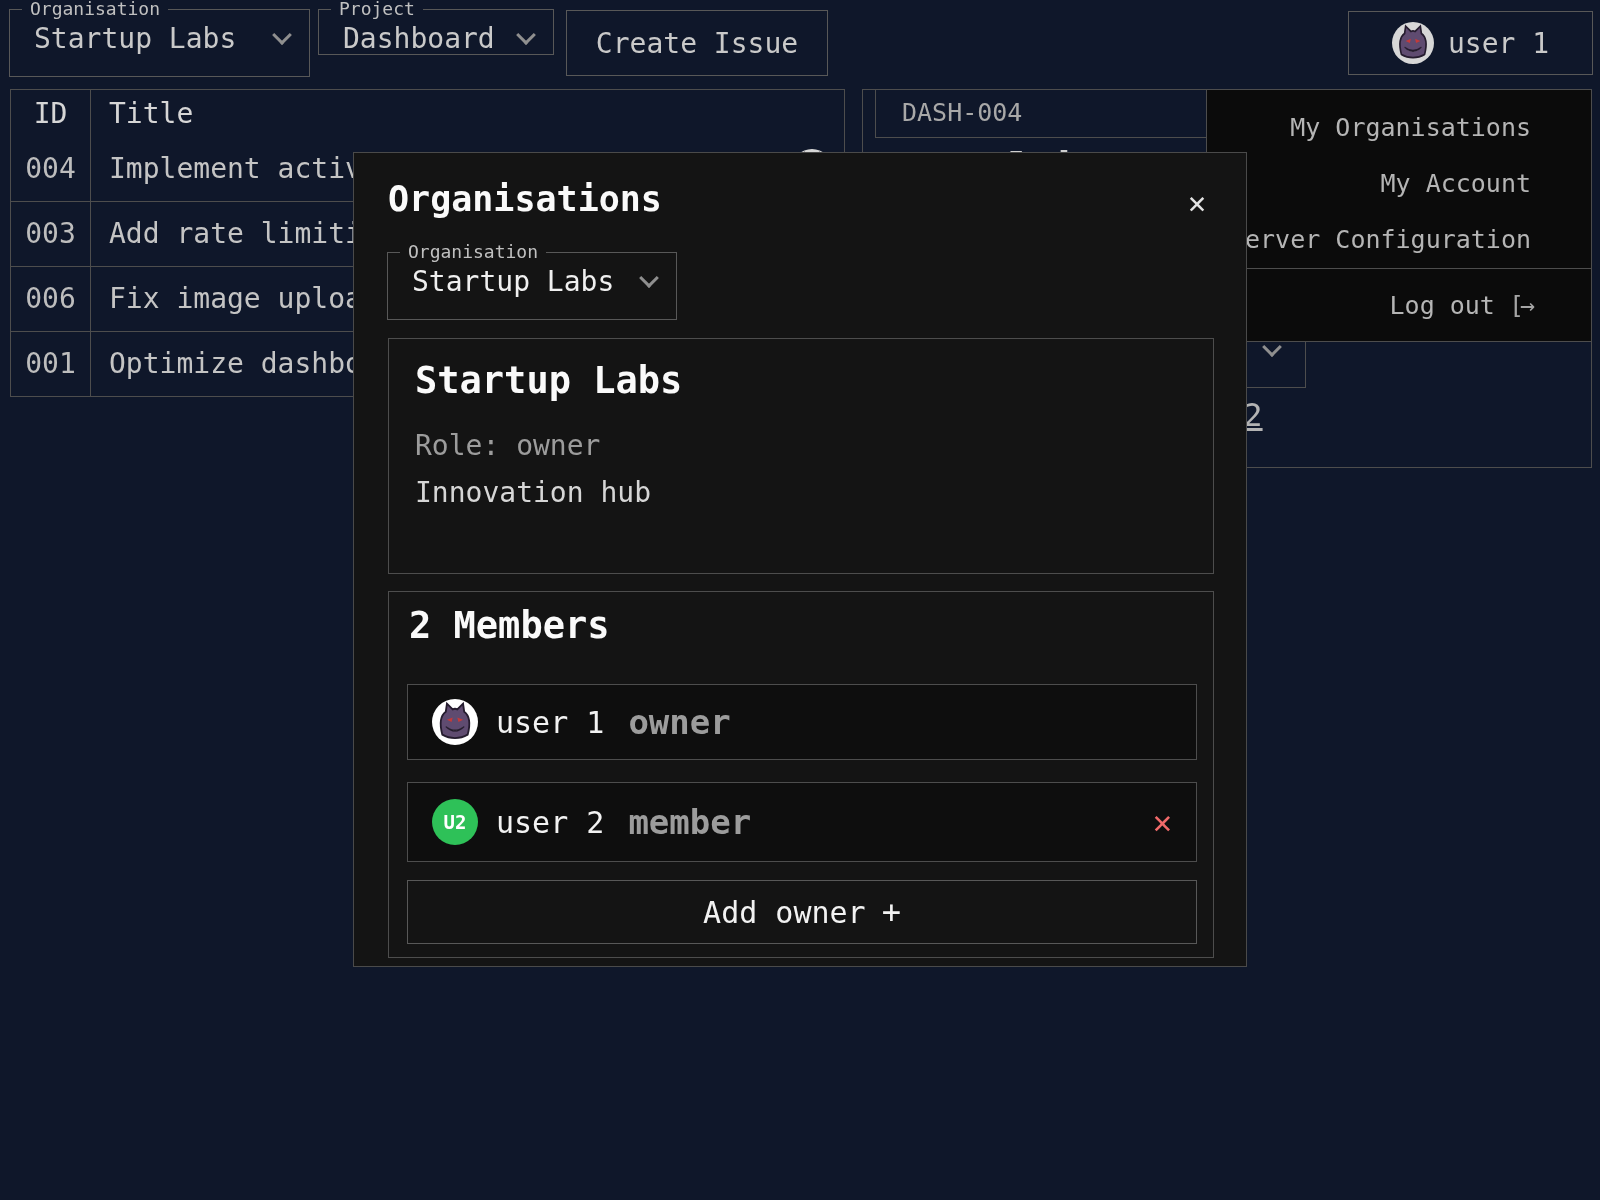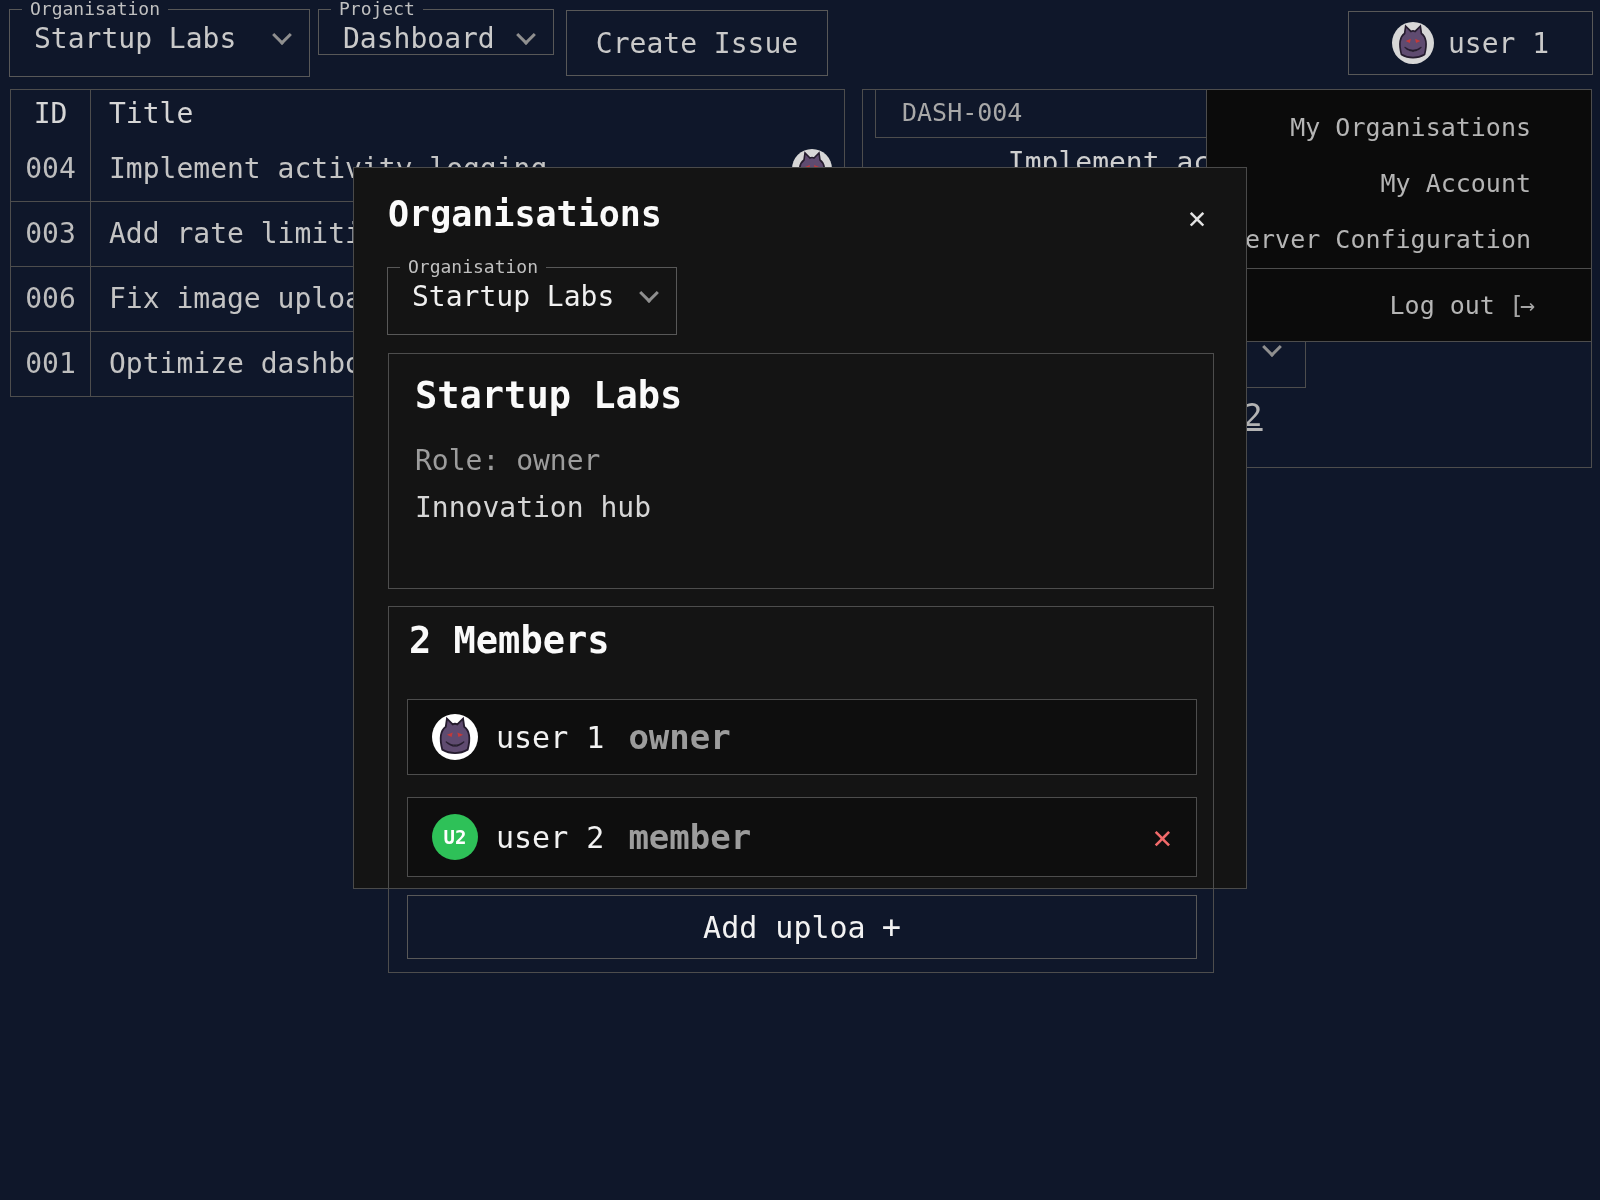--- a/index.html
+++ b/index.html
@@ -90,21 +90,21 @@
   .menu-item:first-child { margin-top: 10px; }
   #menu-sep { border-top: 1px solid #4d4d4d; }
   #menu-logout {
     height: 73px; display: flex; align-items: center; justify-content: flex-end;
     gap: 14px; padding-right: 60px; color: #b5b5b5; cursor: pointer;
   }
   #logout-icon { letter-spacing: -4px; color: #a5a5a5; }
 
   
   #modal {
-    position: absolute; left: 353px; top: 167px; width: 894px; height: 722px;
+    position: absolute; left: 353px; top: 152px; width: 894px; height: 815px;
     background: #141414; border: 1px solid #4a4a4a; z-index: 20;
   }
   #modal-title {
     position: absolute; left: 34px; top: 26px; font-size: 35px; font-weight: bold;
     color: #fafafa;
   }
   #modal-close {
     position: absolute; left: 818px; top: 24px; width: 50px; height: 50px;
     background: none; border: none; color: #e4e4e4; font-size: 30px;
     font-family: inherit; display: flex; align-items: center; justify-content: center;
@@ -289,19 +289,19 @@
       <div class="member-row" id="member-row-2">
         <span class="u2-badge">U2</span>
         <span class="member-name">user 2</span>
         <span class="member-role">member</span>
         <button id="remove-member">
           <span>✕</span>
         </button>
       </div>
 
       <button id="add-user-btn">
-        <span>Add uploa</span>
+        <span>Add owner</span>
         <span id="add-user-plus">+</span>
       </button>
     </div>
   </div>
 
 </div>
 
 </body></html>

